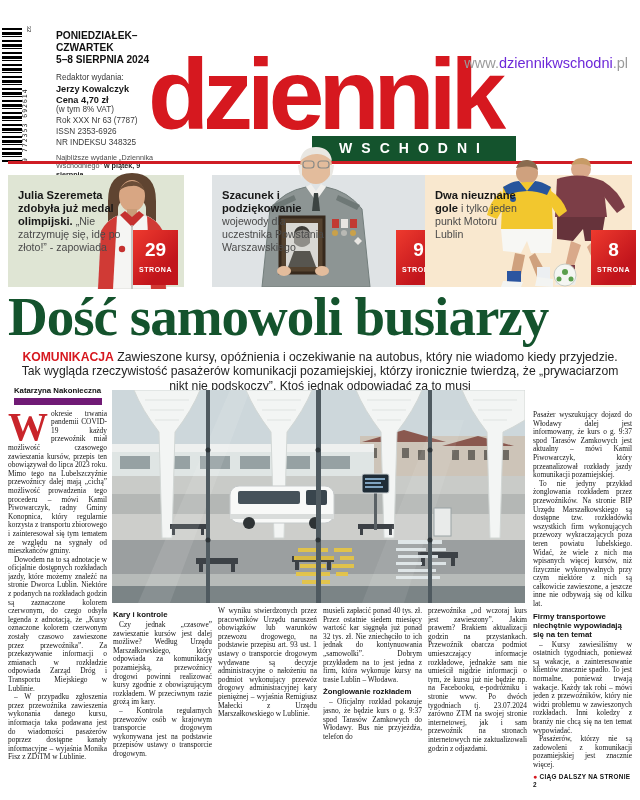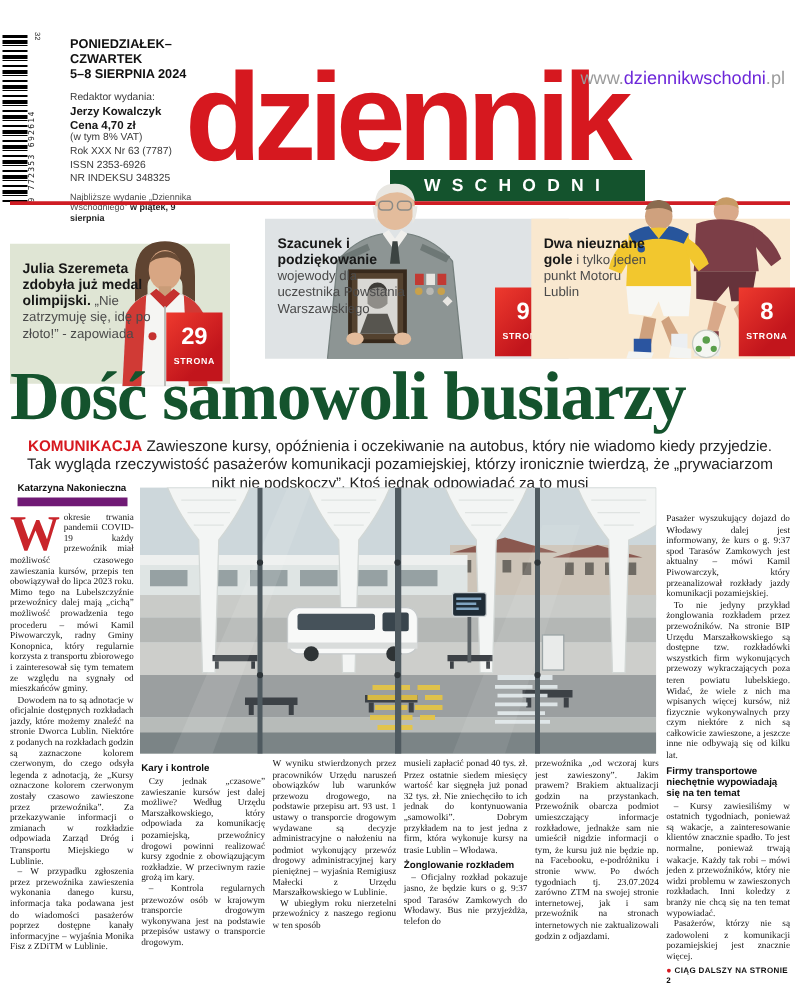--- a/index.html
+++ b/index.html
@@ -40,21 +40,21 @@
     background:#14532d; color:#fff; text-align:center;
     font-size:14px; line-height:25px; font-weight:bold; letter-spacing:9px;
   }
   .site-url { position:absolute; right:12px; top:55px; font-size:14.5px; }
   .site-url .dim { color:#9b9b9b; }
   .site-url .main { color:#6d28d9; font-weight:normal; }
   .header-rule { position:absolute; left:8px; top:161px; width:624px; height:3px; background:#cf1d24; }
 
   
   .teaser { position:absolute; top:175px; height:112px; }
-  .teaser-1 { left:8px;   width:176px; background:#dfe5d4;margin-top:20px; }
+  .teaser-1 { left:8px;   width:176px; background:#dfe5d4; }
   .teaser-2 { left:212px; width:243px; background:#dfe3e5; }
   .teaser-3 { left:425px; width:207px; background:#f9e8cf; }
   .teaser-text { position:absolute; left:10px; top:14px; font-size:10.6px; line-height:13px; color:#4a4a4a; }
   .teaser-text .b { font-weight:bold; font-size:11.2px; color:#171717; }
   .t1-text { width:104px; } .t2-text { width:112px; } .t3-text { width:86px; }
   .teaser-art { position:absolute; }
   .page-badge {
     position:absolute; width:45px; height:55px; text-align:center; color:#fff;
     background:linear-gradient(135deg,#ee3a2e 0%,#c2151c 70%);
   }
@@ -382,27 +382,26 @@
 
   <div class="col col-1">
     <span class="byline">Katarzyna Nakonieczna</span>
     <p><span class="dropcap">W</span><span>okresie trwania pandemii COVID-19 każdy przewoźnik miał możliwość czasowego zawieszania kursów, przepis ten obowiązywał do lipca 2023 roku. Mimo tego na Lubelszczyźnie przewoźnicy dalej mają „cichą” możliwość prowadzenia tego procederu – mówi Kamil Piwowarczyk, radny Gminy Konopnica, który regularnie korzysta z transportu zbiorowego i zainteresował się tym tematem ze względu na sygnały od mieszkańców gminy.</span></p>
     <p class="ind">Dowodem na to są adnotacje w oficjalnie dostępnych rozkładach jazdy, które możemy znaleźć na stronie Dworca Lublin. Niektóre z podanych na rozkładach godzin są zaznaczone kolorem czerwonym, do czego odsyła legenda z adnotacją, że „Kursy oznaczone kolorem czerwonym zostały czasowo zawieszone przez przewoźnika”. Za przekazywanie informacji o zmianach w rozkładzie odpowiada Zarząd Dróg i Transportu Miejskiego w Lublinie.</p>
     <p class="ind">– W przypadku zgłoszenia przez przewoźnika zawieszenia wykonania danego kursu, informacja taka podawana jest do wiadomości pasażerów poprzez dostępne kanały informacyjne – wyjaśnia Monika Fisz z ZDiTM w Lublinie.</p>
   </div>
 
   <div class="col col-2">
     <div class="subhead">Kary i kontrole</div>
-    <p class="ind">Czy jednak „czasowe” zawieszanie kursów jest dalej możliwe? Według Urzędu Marszałkowskiego, który odpowiada za komunikację pozamiejską, przewoźnicy drogowi powinni realizować kursy zgodnie z obowiązującym rozkładzie. W przeciwnym razie grożą im kary.</p>
+    <p class="ind">Czy jednak „czasowe” zawieszanie kursów jest dalej możliwe? Według Urzędu Marszałkowskiego, który odpowiada za komunikację pozamiejską, przewoźnicy drogowi powinni realizować kursy zgodnie z obowiązującym rozkładem. W przeciwnym razie grożą im kary.</p>
     <p class="ind">– Kontrola regularnych przewozów osób w krajowym transporcie drogowym wykonywana jest na podstawie przepisów ustawy o transporcie drogowym.</p>
   </div>
 
   <div class="col col-3">
     <p>W wyniku stwierdzonych przez pracowników Urzędu naruszeń obowiązków lub warunków przewozu drogowego, na podstawie przepisu art. 93 ust. 1 ustawy o transporcie drogowym wydawane są decyzje administracyjne o nałożeniu na podmiot wykonujący przewóz drogowy administracyjnej kary pieniężnej – wyjaśnia Remigiusz Małecki z Urzędu Marszałkowskiego w Lublinie.</p>
-    <p class="ind">W ubiegłym roku nierzetelni przewoźnicy z naszego regionu w ten sposób</p>
   </div>
 
   <div class="col col-4">
     <p>musieli zapłacić ponad 40 tys. zł. Przez ostatnie siedem miesięcy wartość kar sięgnęła już ponad 32 tys. zł. Nie zniechęciło to ich jednak do kontynuowania „samowolki”. Dobrym przykładem na to jest jedna z firm, która wykonuje kursy na trasie Lublin – Włodawa.</p>
     <div class="subhead">Żonglowanie rozkładem</div>
     <p class="ind">– Oficjalny rozkład pokazuje jasno, że będzie kurs o g. 9:37 spod Tarasów Zamkowych do Włodawy. Bus nie przyjeżdża, telefon do</p>
   </div>
 
   <div class="col col-5">
     <p>przewoźnika „od wczoraj kurs jest zawieszony”. Jakim prawem? Brakiem aktualizacji godzin na przystankach. Przewoźnik obarcza podmiot umieszczający informacje rozkładowe, jednakże sam nie umieścił nigdzie informacji o tym, że kursu już nie będzie np. na Facebooku, e-podróżniku i stronie www. Po dwóch tygodniach tj. 23.07.2024 zarówno ZTM na swojej stronie internetowej, jak i sam przewoźnik na stronach internetowych nie zaktualizowali godzin z odjazdami.</p>

